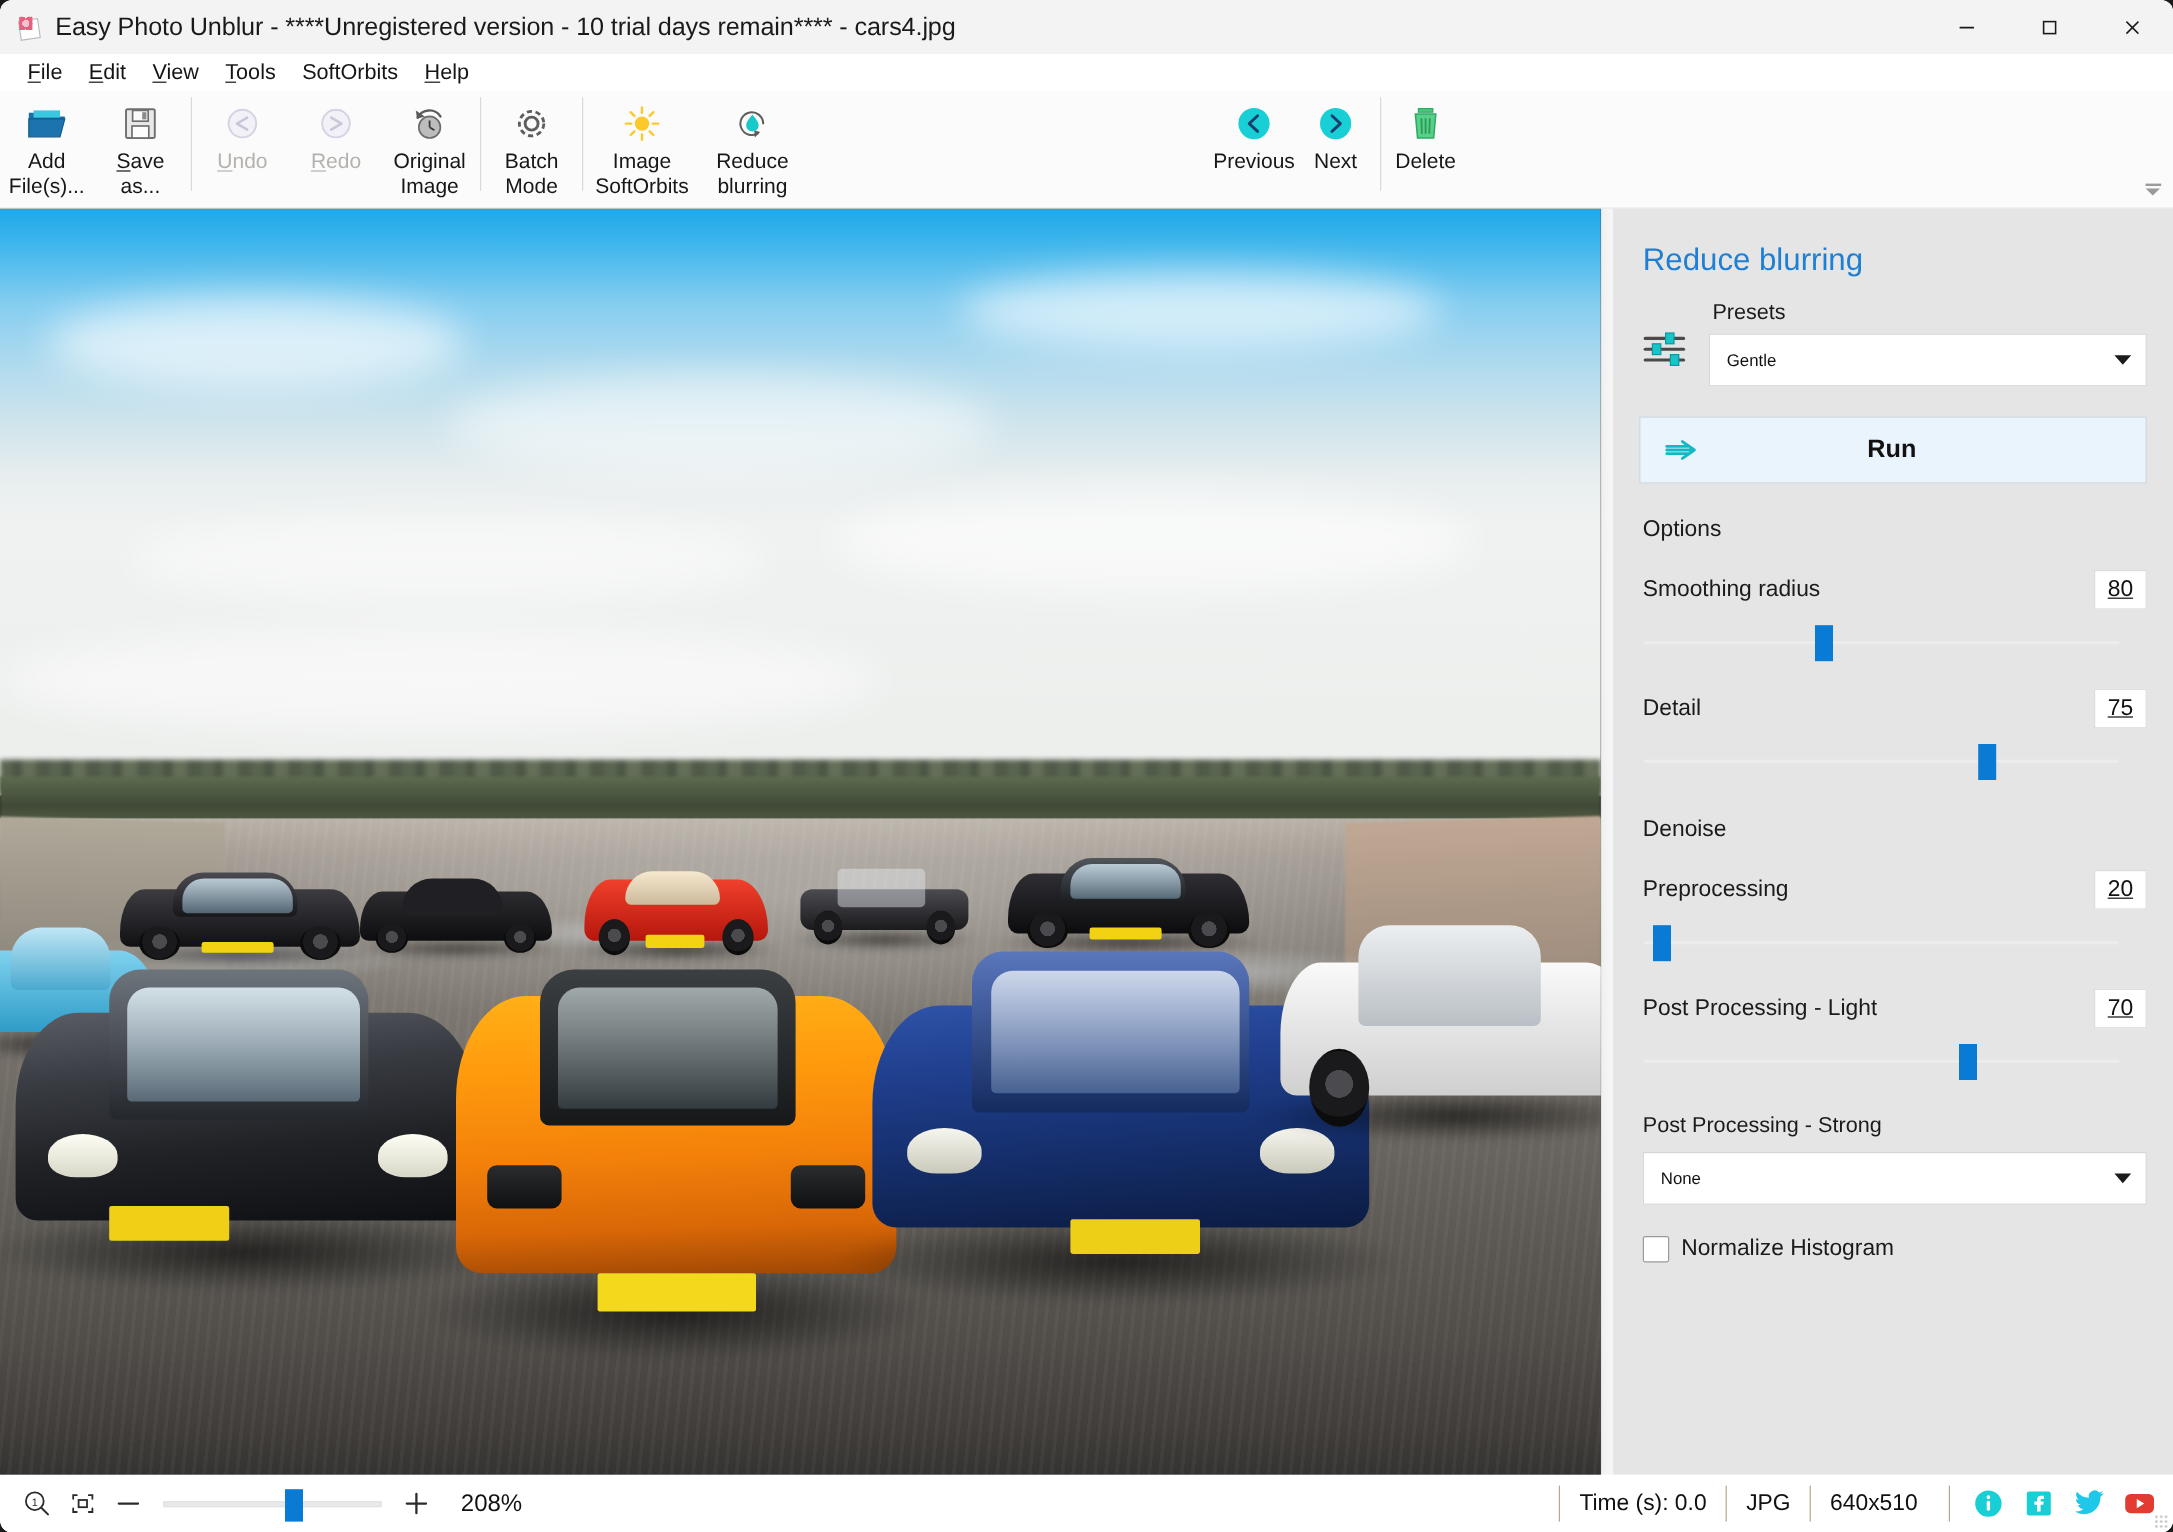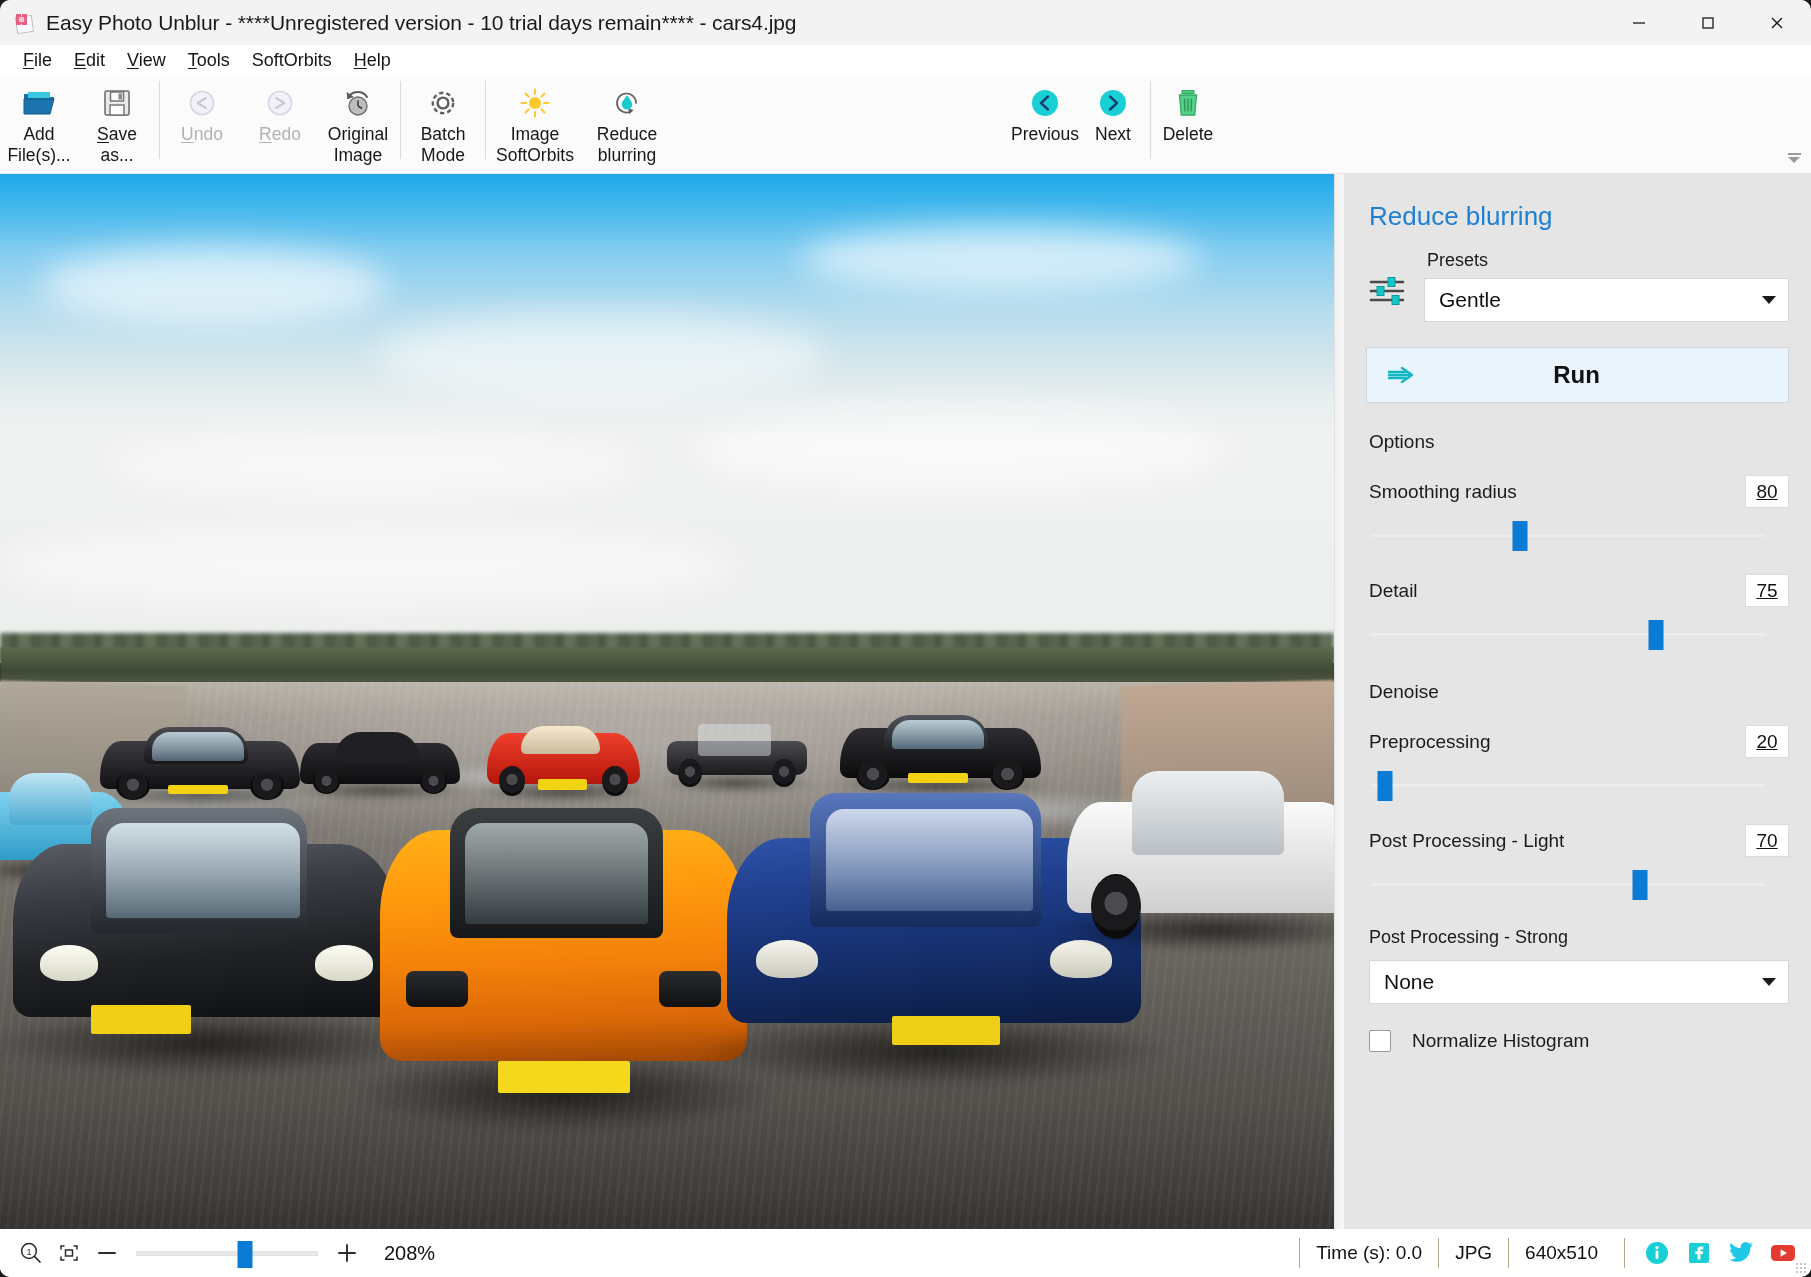--- a/index.html
+++ b/index.html
@@ -367,21 +367,21 @@
     background: #ffffff;
     border: 1px solid #d6d6d6;
     display: flex;
     align-items: center;
     padding: 0 12px 0 14px;
     box-sizing: border-box;
     position: relative;
     cursor: default;
   }
   .combo-value {
-    font-size: 21px;
+    font-size: 14px;
     color: #111;
     flex: 1;
     white-space: nowrap;
     overflow: hidden;
   }
   .caret {
     width:0; height:0;
     border-left: 7px solid transparent;
     border-right: 7px solid transparent;
     border-top: 8px solid #1b1b1b;
@@ -395,21 +395,21 @@
     display: flex;
     align-items: center;
     position: relative;
     cursor: default;
   }
   .run-arrow { margin-left: 20px; display:flex; }
   .run-label {
     position: absolute;
     left: 0; right: 2px;
     text-align: center;
-    font-size: 24px;
+    font-size: 21px;
     font-weight: bold;
     color: #121212;
     pointer-events: none;
   }
 
   .options-label {
     font-size: 19px;
     color: #1b1b1b;
     padding: 28px 0 0 25px;
   }
@@ -470,21 +470,21 @@
     overflow: hidden;
   }
 
   .pp-strong {
     padding: 0 22px 0 25px;
     margin-top: 26px;
   }
   .pp-strong .field-label { padding-left: 0; }
   .checkbox-row {
     display: flex;
-    gap: 21px;
+    gap: 10px;
     padding: 0 25px;
     margin-top: 26px;
   }
   .checkbox {
     width: 20px; height: 20px;
     border: 1px solid #9b9b9b;
     background: #fff;
     border-radius: 2px;
     flex: none;
   }

